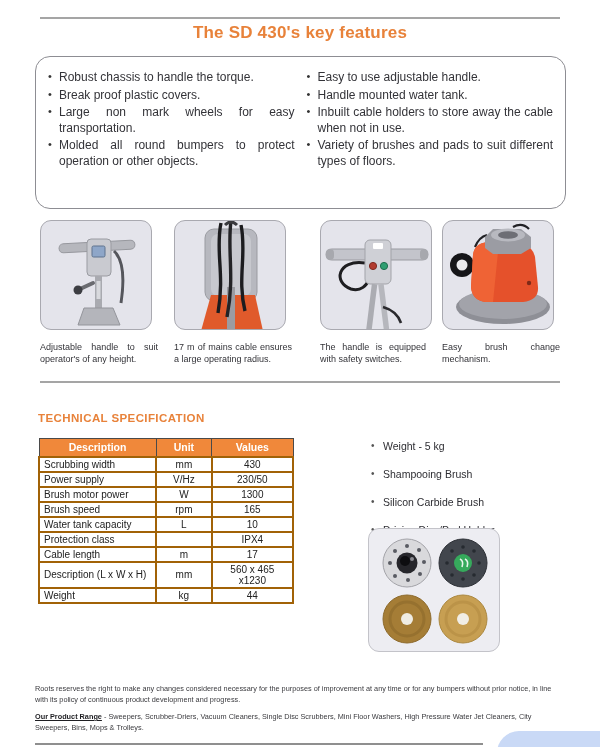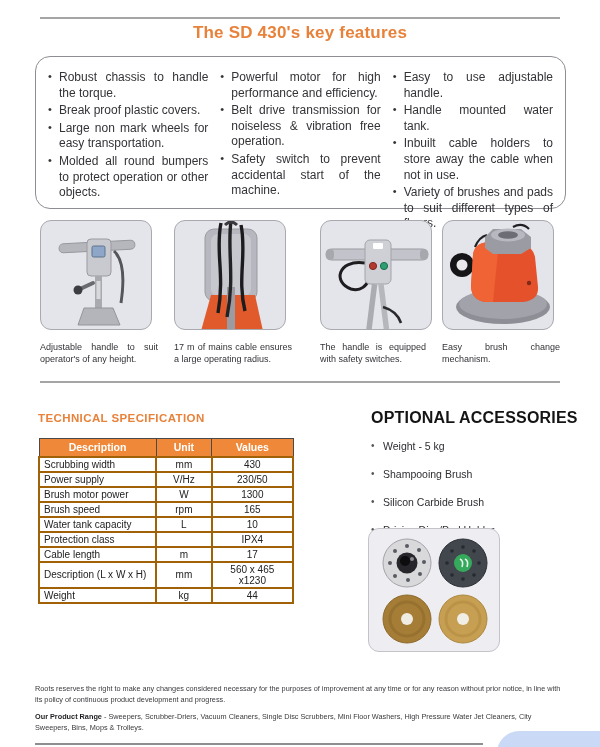--- a/index.html
+++ b/index.html
@@ -54,45 +54,40 @@
     margin-bottom:16px;}
   .acc-list li::before{content:"•";position:absolute;left:0;top:0;color:#555;font-size:10px;}
 
   .acc-card{position:absolute;left:368px;top:528px;width:132px;height:124px;
     background:#EDEDF2;border:1px solid #c3c3c9;border-radius:11px;overflow:hidden;}
 
   .footer-disclaimer{position:absolute;left:35px;top:684px;width:528px;
     font-size:7.3px;line-height:1.5;color:#3a3a3e;}
   .footer-range{position:absolute;left:35px;top:712px;width:528px;
     font-size:7.3px;line-height:1.5;color:#3a3a3e;}
-  .footer-range b{color:#1e1e22;}
+  .footer-range b{color:#1e1e22;text-decoration:underline;}
 
   .blue-blob{position:absolute;left:497px;top:731px;width:110px;height:22px;
     background:var(--blob-blue);border-top-left-radius:30px;}
 </style>
 </head>
 <body>
 
 <div class="page">
 
   <div class="top-rule"></div>
 
   <h1 class="title">The SD 430's key features</h1>
 
   <div class="features-box">
     <ul class="fcol">
       <li>Robust chassis to handle the torque.</li>
       <li>Break proof plastic covers.</li>
       <li>Large non mark wheels for easy transportation.</li>
       <li>Molded all round bumpers to protect operation or other objects.</li>
-    </ul>
-    <ul class="fcol">
-      <li>Powerful motor for high performance and efficiency.</li>
-      <li>Belt drive transmission for noiseless &amp; vibration free operation.</li>
-      <li>Safety switch to prevent accidental start of the machine.</li>
     </ul>
     <ul class="fcol">
       <li>Easy to use adjustable handle.</li>
       <li>Handle mounted water tank.</li>
       <li>Inbuilt cable holders to store away the cable when not in use.</li>
       <li>Variety of brushes and pads to suit different types of floors.</li>
     </ul>
   </div>
 
   <figure class="gallery-figure gf1">
@@ -221,21 +216,20 @@
         <td class="c-val">560 x 465 x1230</td>
       </tr>
       <tr>
         <td class="c-desc">Weight</td>
         <td class="c-unit">kg</td>
         <td class="c-val">44</td>
       </tr>
     </tbody>
   </table>
 
-  <h2 class="acc-heading">OPTIONAL ACCESSORIES</h2>
 
   <ul class="acc-list">
     <li>Weight - 5 kg</li>
     <li>Shampooing Brush</li>
     <li>Silicon Carbide Brush</li>
     <li>Driving Disc/Pad Holder</li>
   </ul>
 
   <div class="acc-card">
     <svg width="132" height="124" viewBox="0 0 132 124">
@@ -272,20 +266,20 @@
       <circle cx="38" cy="90" r="24" fill="#a57d36" stroke="#8d6a2c" stroke-width="1"></circle>
       <circle cx="38" cy="90" r="17" fill="none" stroke="#96712f" stroke-width="3"></circle>
       <circle cx="38" cy="90" r="6" fill="#efece3"></circle>
 
       <circle cx="94" cy="90" r="24" fill="#c79f52" stroke="#ab8840" stroke-width="1"></circle>
       <circle cx="94" cy="90" r="17" fill="none" stroke="#bb9348" stroke-width="3"></circle>
       <circle cx="94" cy="90" r="6" fill="#f1eee6"></circle>
     </svg>
   </div>
 
-  <p class="footer-disclaimer">Roots reserves the right to make any changes considered necessary for the purposes of improvement at any time or for any reason without prior notice, in line with its policy of continuous product development and progress.</p>
+  <p class="footer-disclaimer">Roots reserves the right to make any changes considered necessary for the purposes of improvement at any time or for any bumpers without prior notice, in line with its policy of continuous product development and progress.</p>
 
   <p class="footer-range"><b>Our Product Range</b><span> - Sweepers, Scrubber-Driers, Vacuum Cleaners, Single Disc Scrubbers, Mini Floor Washers, High Pressure Water Jet Cleaners, City Sweepers, Bins, Mops &amp; Trolleys.</span></p>
 
   <div class="bottom-rule"></div>
   <div class="blue-blob"></div>
 
 </div>
 
 </body></html>

